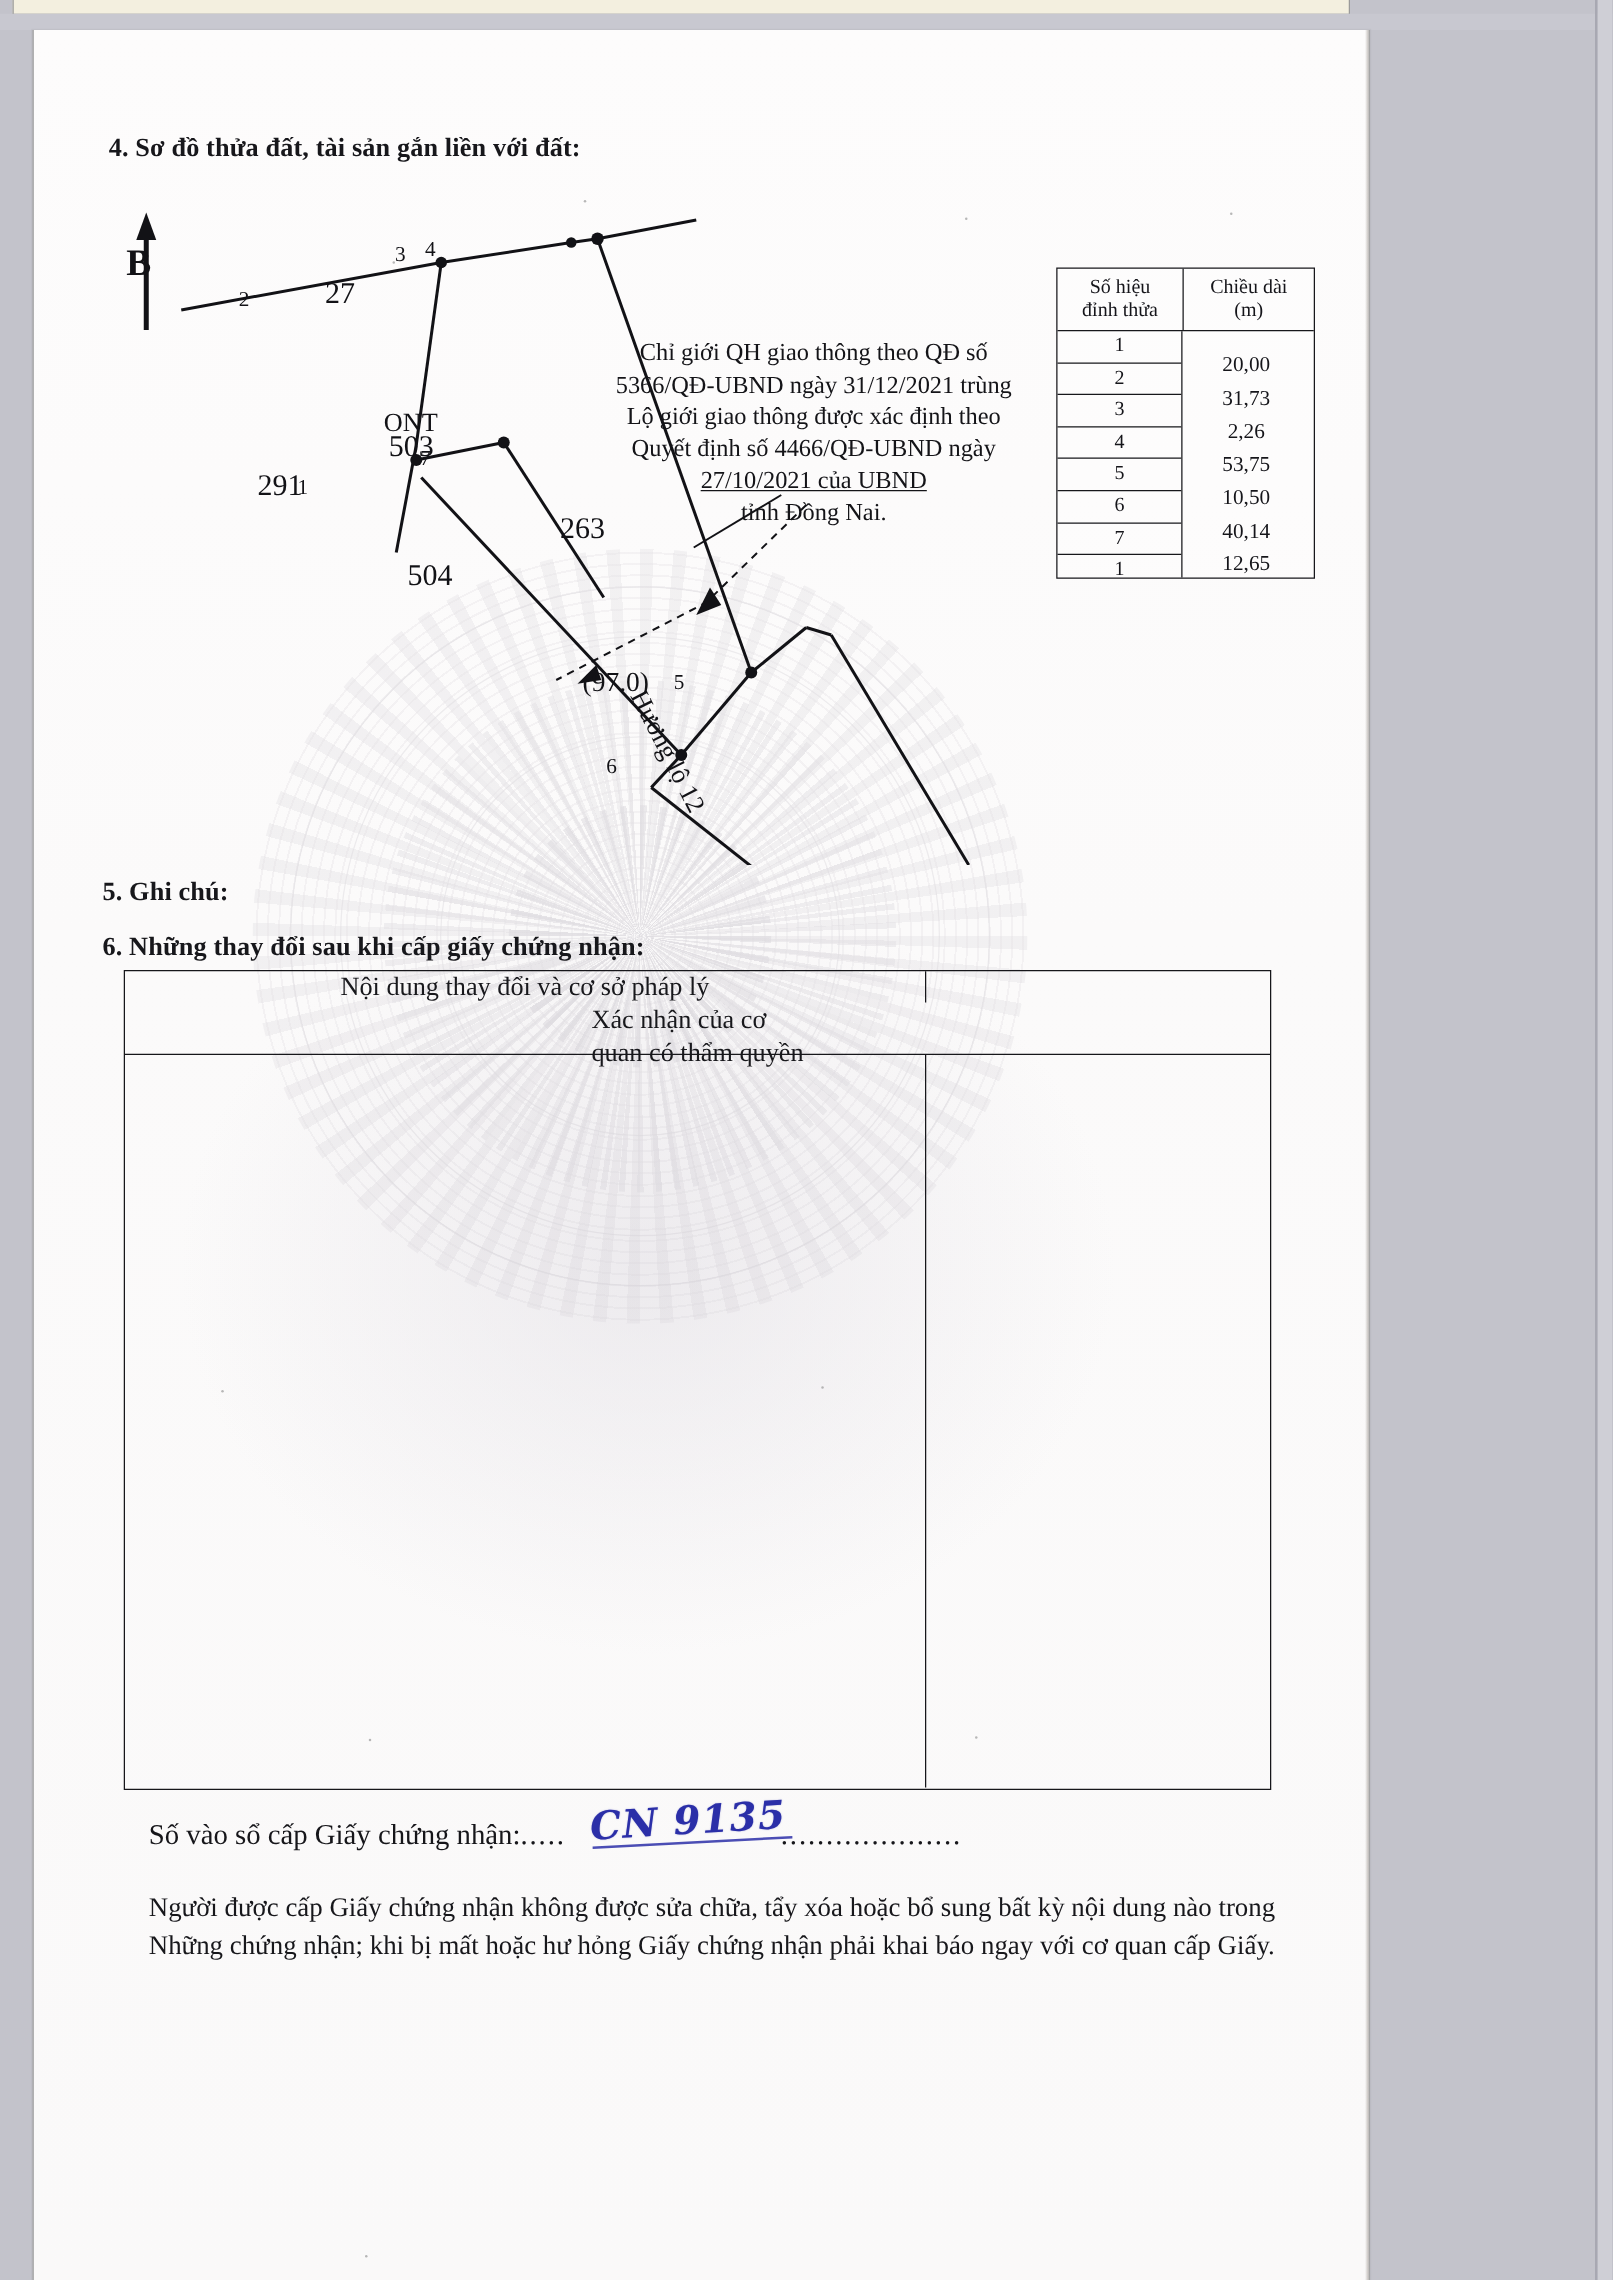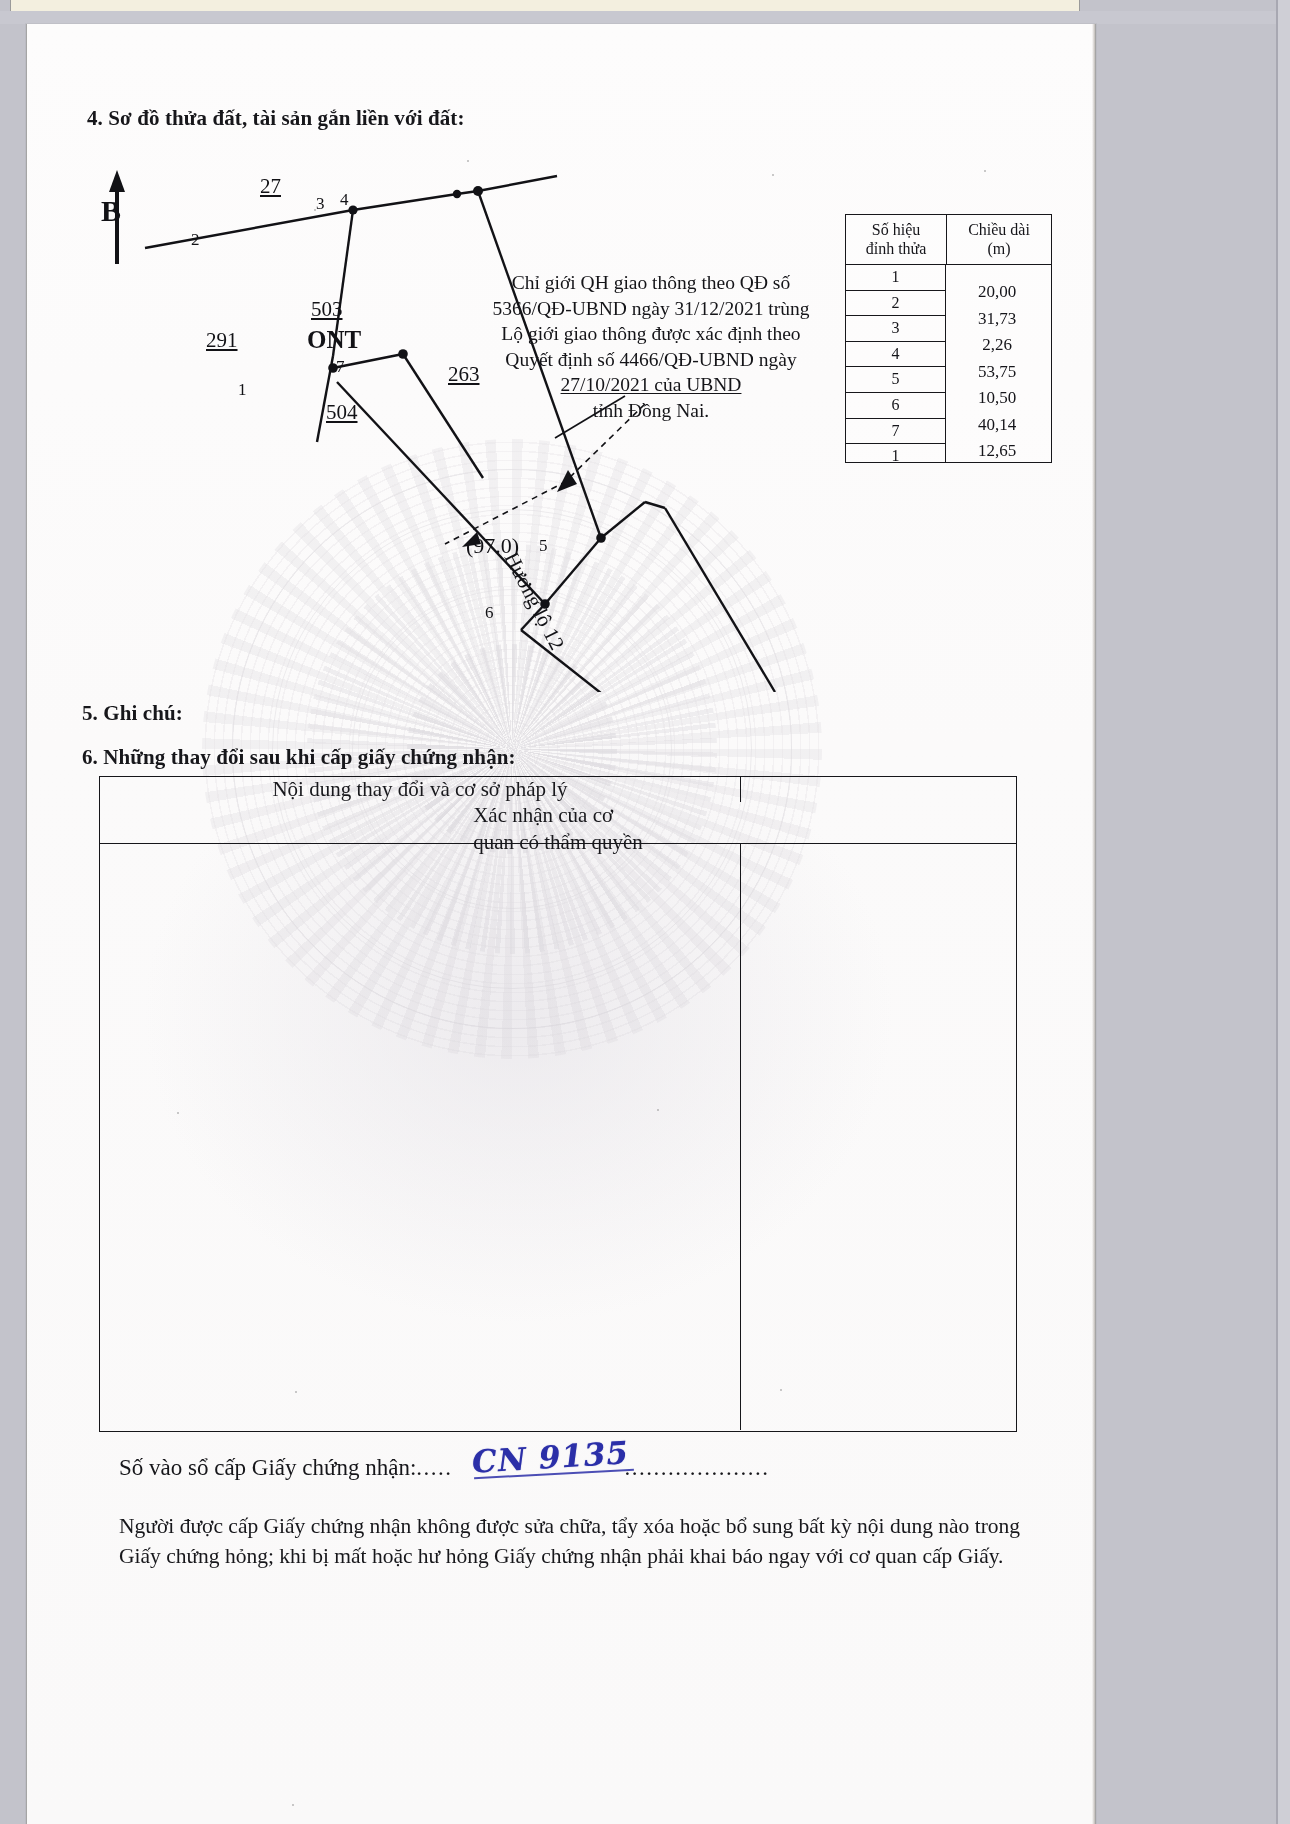--- a/index.html
+++ b/index.html
@@ -127,25 +127,25 @@
   .diagram svg { display: block; }
 
   .dlabel {
     position: absolute;
     color: #121216;
     white-space: nowrap;
     font-family: "Liberation Serif", "DejaVu Serif", serif;
   }
   .vnum { font-size: 17px; }
   .parcel-no {
-    font-size: 21px;
-    text-decoration: underline;
+    font-size: 24px;
     text-underline-offset: 2px;
-  }
-  .parcel-type { font-size: 25px; font-weight: bold; }
+    margin-top: 48px;
+  }
+  .parcel-type { font-size: 21px; }
 
   
   .plan-note {
     position: absolute;
     left: 438px; top: 246px;
     width: 372px;
     text-align: center;
     font-size: 19.5px;
     line-height: 25.5px;
     color: #141418;
@@ -452,17 +452,17 @@
     </div>
 
     <div class="footer-line">
       <span>Số vào sổ cấp Giấy chứng nhận:</span><span class="dots">.....</span><span style="display:inline-block;width:172px;"></span><span class="dots">....................</span>
     </div>
     <div class="handwritten">CN 9135</div>
     <div class="hw-underline"></div>
 
     <div class="footnote">
       <div>Người được cấp Giấy chứng nhận không được sửa chữa, tẩy xóa hoặc bổ sung bất kỳ nội dung nào trong</div>
-      <div>Giấy chứng hỏng; khi bị mất hoặc hư hỏng Giấy chứng nhận phải khai báo ngay với cơ quan cấp Giấy.</div>
+      <div>Những chứng nhận; khi bị mất hoặc hư hỏng Giấy chứng nhận phải khai báo ngay với cơ quan cấp Giấy.</div>
     </div>
 
   </div>
 </div>
 
 </body></html>

